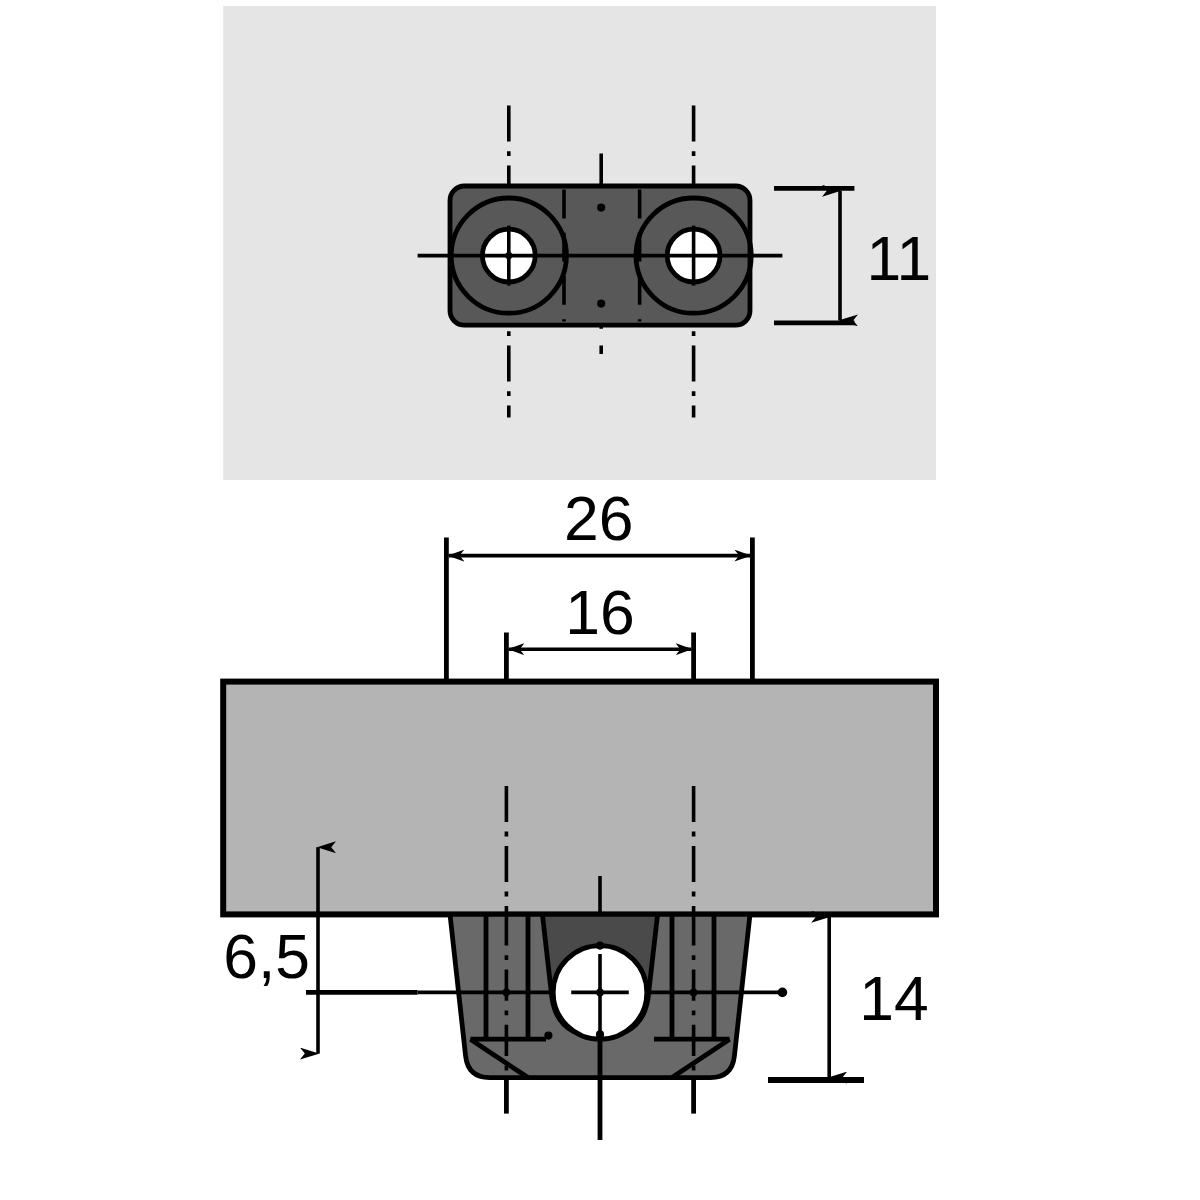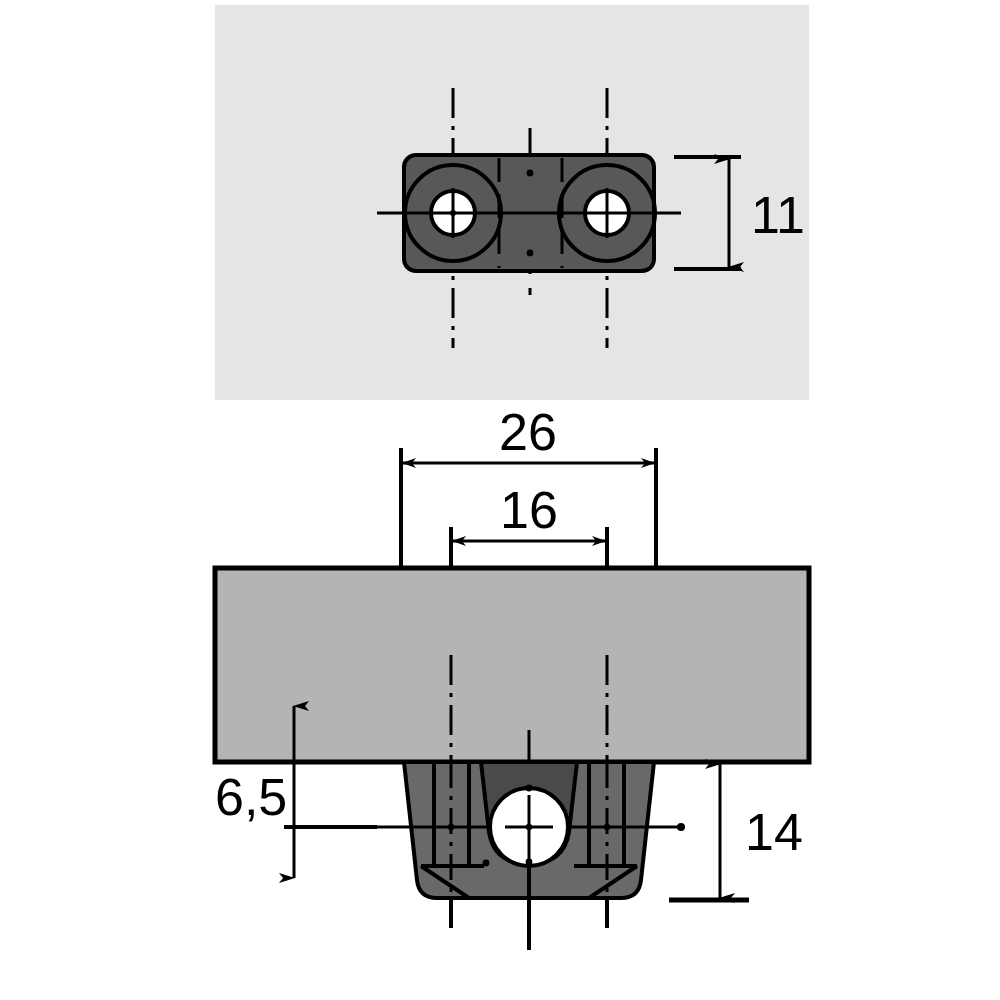--- a/index.html
+++ b/index.html
@@ -11,21 +11,20 @@
   body {
     width: 1000px;
     height: 1000px;
     font-family: "Liberation Sans", sans-serif;
     overflow: hidden;
   }
   #drawing-root {
     position: relative;
     width: 916px;
     height: 1000px;
-    margin-left: 29px;
   }
   svg.cad {
     display: block;
     width: 1000px;
     height: 1000px;
   }
   .dim-text {
     font-family: "Liberation Sans", sans-serif;
     font-size: 52px;
     fill: #000000;

